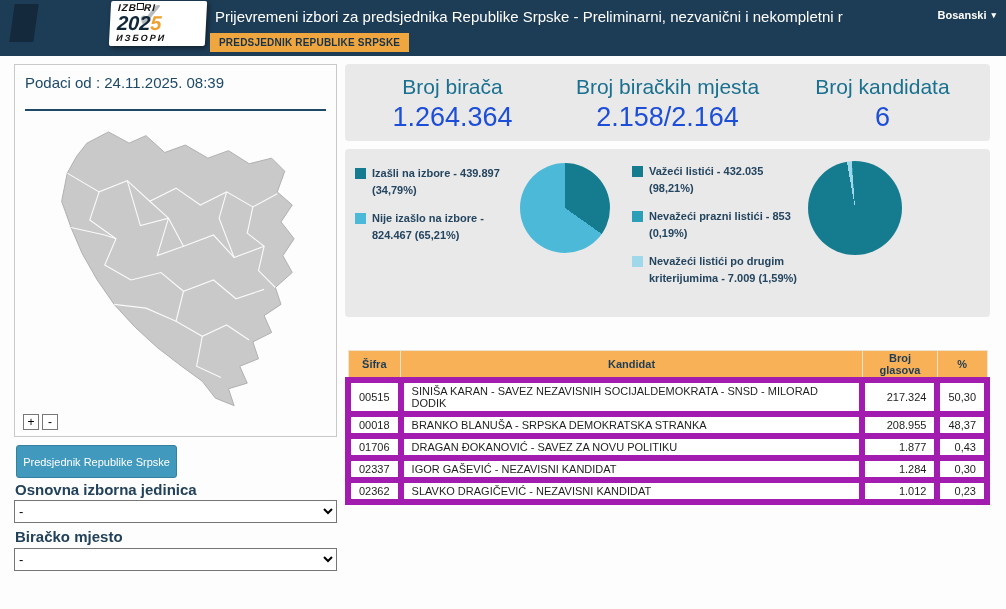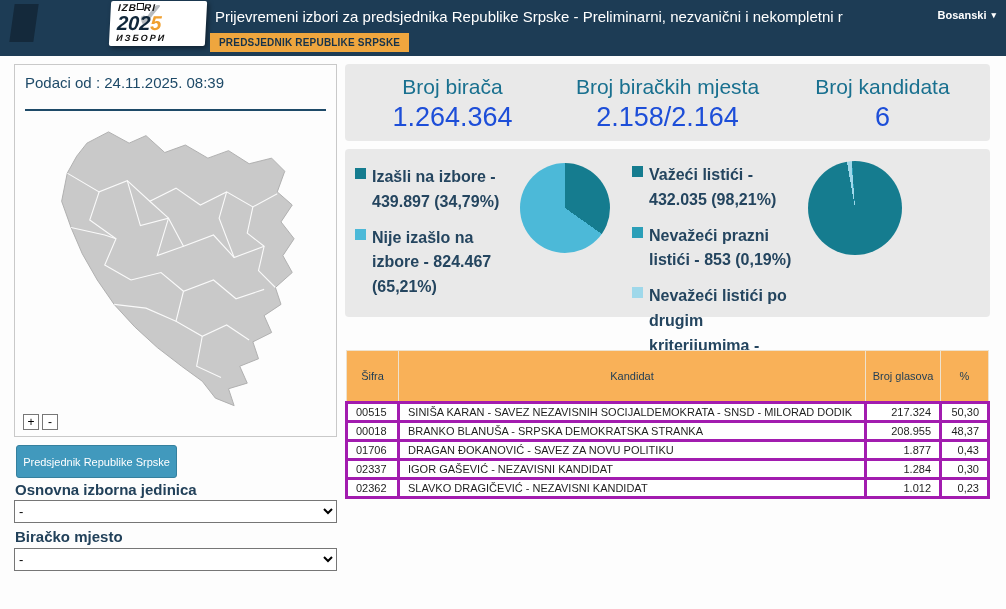--- a/index.html
+++ b/index.html
@@ -37,33 +37,33 @@
 
   
   .stats-panel{position:absolute;left:345px;top:64px;width:645px;height:77px;background:#e9e9e9;border-radius:4px;display:flex}
   .stat{flex:1;text-align:center;padding-top:11px}
   .stat-label{font-size:21px;color:#19708f}
   .stat-value{font-size:27px;color:#1d4ed8;margin-top:3px}
 
   
   .charts-panel{position:absolute;left:345px;top:149px;width:645px;height:168px;background:#e9e9e9;border-radius:4px}
   .legend{position:absolute}
-  .legend-item{display:flex;gap:6px;margin-bottom:11px;font-size:16px;font-weight:bold;color:#24455f;line-height:1.55}
+  .legend-item{display:flex;gap:6px;margin-bottom:11px;font-size:11px;font-weight:bold;color:#24455f;line-height:1.55}
   .sq{width:11px;height:11px;flex:none;margin-top:3px}
   #legend1{left:10px;top:16px;width:165px}
   #legend2{left:287px;top:14px;width:168px}
   .pie{position:absolute;border-radius:50%}
   #pie1{left:175px;top:14px;width:90px;height:90px}
   #pie2{left:463px;top:12px;width:94px;height:94px}
 
   
   .table-wrap{position:absolute;left:345px;top:350px;width:645px}
   table{width:100%;border-collapse:collapse;font-size:11px}
-  th{background:#f9b158;color:#1d3c55;font-weight:normal;padding:19px 6px;border:1px solid #eee2ce;text-align:center}
-  td{padding:2px 8px;border:3px solid #a21caf;background:#fff;color:#1e1e1e}
+  th{background:#f9b158;color:#1d3c55;font-weight:bold;padding:1px 6px;border:1px solid #eee2ce;text-align:center}
+  td{padding:2px 8px;border:6px solid #a21caf;background:#fff;color:#1e1e1e}
   td.code{width:52px;text-align:left}
   td.votes{width:75px;text-align:right}
   td.pct{width:48px;text-align:right}
 </style>
 </head>
 <body>
 
 <div class="header">
   <div class="logo-accent"></div>
   <div class="logo-box">

